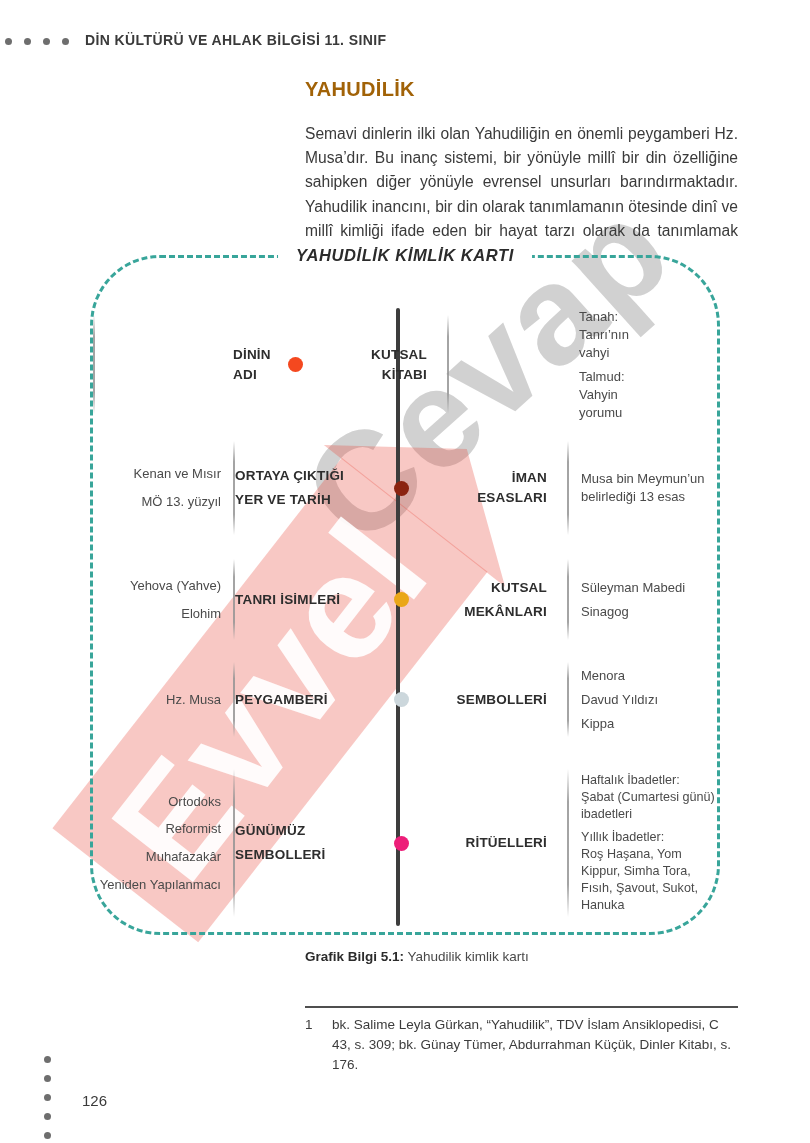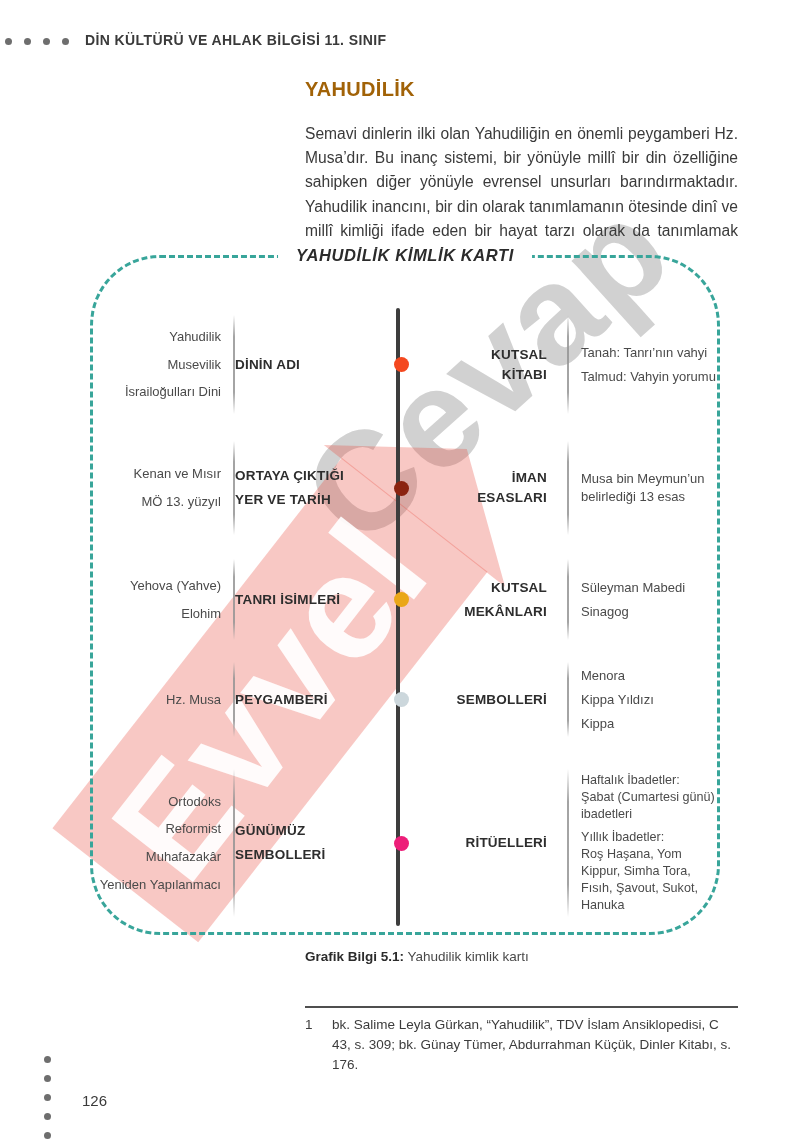--- a/index.html
+++ b/index.html
@@ -99,25 +99,20 @@
     <div class="article">
       <h1>YAHUDİLİK</h1>
       <p><span>Semavi dinlerin ilki olan Yahudiliğin en önemli peygamberi Hz. Musa’dır. Bu inanç sistemi, bir yönüyle millî bir din özelliğine sahipken diğer yönüyle evrensel unsurları barındırmaktadır. Yahudilik inancını, bir din olarak tanımlamanın ötesinde dinî ve millî kimliği ifade eden bir hayat tarzı olarak da tanımlamak mümkündür.</span><sup>1</sup></p>
     </div>
 
     <section class="card">
       <div class="card-title">YAHUDİLİK KİMLİK KARTI</div>
       <div class="cline"></div>
       <div class="rows">
       <div class="row r1">
-        <div class="ld">
-              <div class="ln">Yahudilik</div>
-              <div class="ln">Musevilik</div>
-              <div class="ln">İsrailoğulları Dini</div>
-            </div>
         <div class="vd"></div>
         <div class="ll">
               <div class="ln">DİNİN ADI</div>
             </div>
         <div class="cc">
           <span class="dot" style="background: rgb(244, 72, 31);"></span>
         </div>
         <div class="rl">
               <div class="ln">KUTSAL KİTABI</div>
             </div>
@@ -197,21 +192,21 @@
         </div>
         <div class="rl">
               <div class="ln">SEMBOLLERİ</div>
             </div>
         <div class="vd"></div>
         <div class="rd">
               <div class="blk">
                 <div class="ln">Menora</div>
               </div>
               <div class="blk">
-                <div class="ln">Kippa Yıldızı</div>
+                <div class="ln">Davud Yıldızı</div>
               </div>
               <div class="blk">
                 <div class="ln">Kippa</div>
               </div>
             </div>
       </div>
 
       <div class="row r5">
         <div class="ld">
               <div class="ln">Ortodoks</div>

